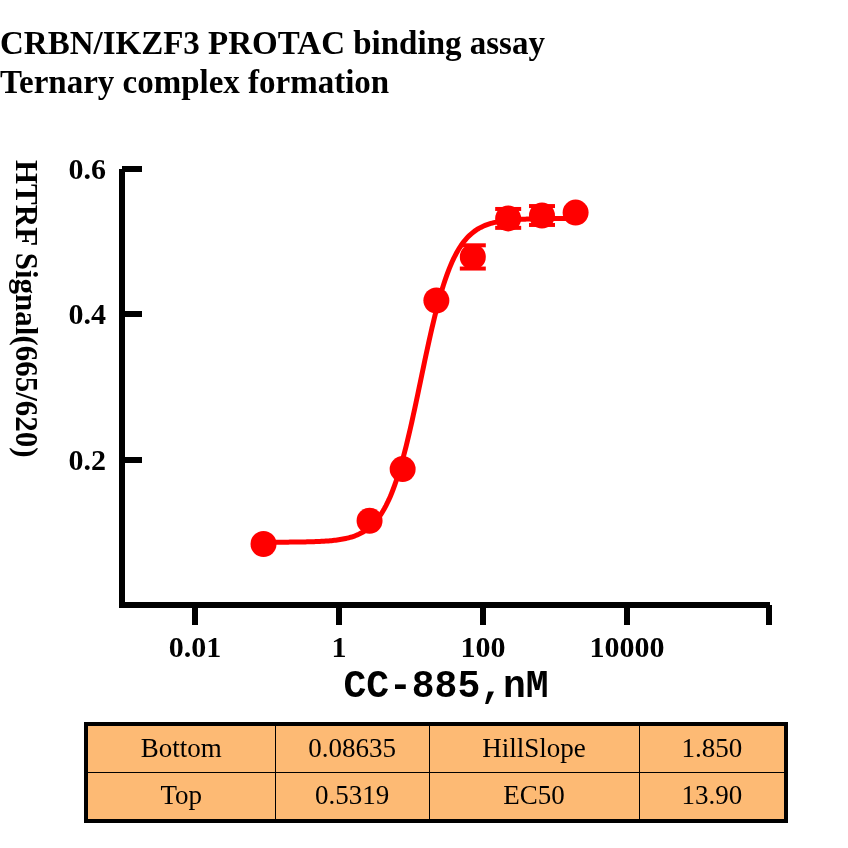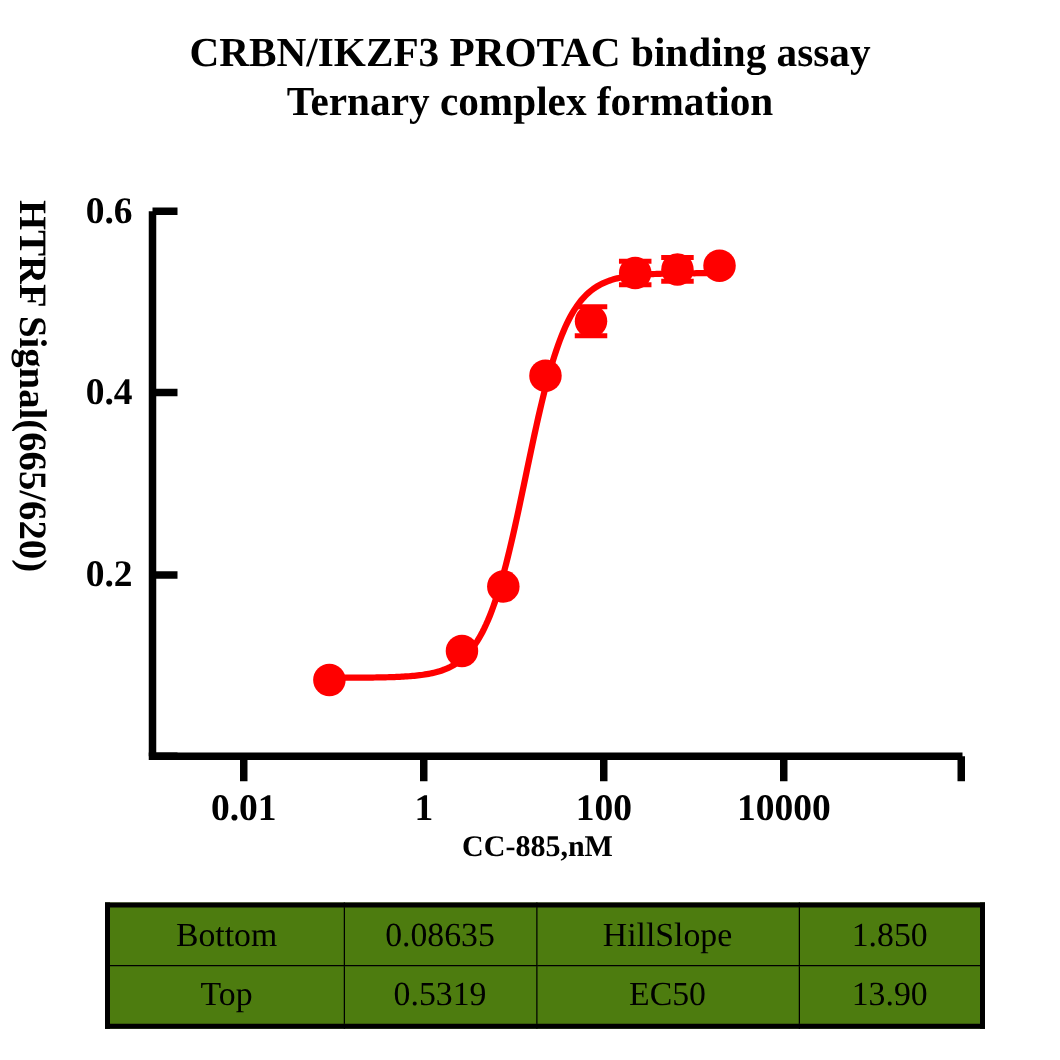--- a/index.html
+++ b/index.html
@@ -16,21 +16,21 @@
     font-family: "Liberation Serif", "DejaVu Serif", serif;
     color: #000000;
   }
 
   
   #title-block {
     position: absolute;
     left: 0;
     top: 24px;
     width: 848px;
-    text-align: center;
+    text-align: left;
     line-height: 1.18;
   }
   .title-line {
     font-family: "Liberation Serif", "DejaVu Serif", serif;
     font-weight: bold;
     font-size: 33px;
     letter-spacing: 0px;
     white-space: nowrap;
   }
 
@@ -73,44 +73,44 @@
     width: 470px;
     font-family: "Liberation Serif", "DejaVu Serif", serif;
     font-weight: bold;
     font-size: 31px;
     white-space: nowrap;
     transform-origin: left top;
     transform: rotate(90deg) translate(0, -100%);
   }
   #x-axis-title {
     position: absolute;
-    left: 106px;
+    left: 122px;
     top: 665px;
     width: 648px;
     text-align: center;
-    font-family: Liberation Serif, serif;
-    font-weight: bold;
-    font-size: 24px;
+    font-family: Liberation Mono, monospace;
+    font-weight: bold;
+    font-size: 38px;
     white-space: nowrap;
   }
 
   
   #param-table-wrap {
     position: absolute;
     left: 84px;
     top: 722px;
     width: 704px;
   }
   table.param-table {
     width: 100%;
     border-collapse: collapse;
     border: 4px solid #000000;
     font-family: "Liberation Serif", "DejaVu Serif", serif;
     font-size: 27px;
-    background: #4d7c0f;
+    background: #fdba74;
   }
   table.param-table td {
     border: 1px solid #000000;
     text-align: center;
     padding: 3px 8px 5px 8px;
     height: 38px;
     line-height: 1.05;
     white-space: nowrap;
   }
   td.c0 { width: 27%; }

